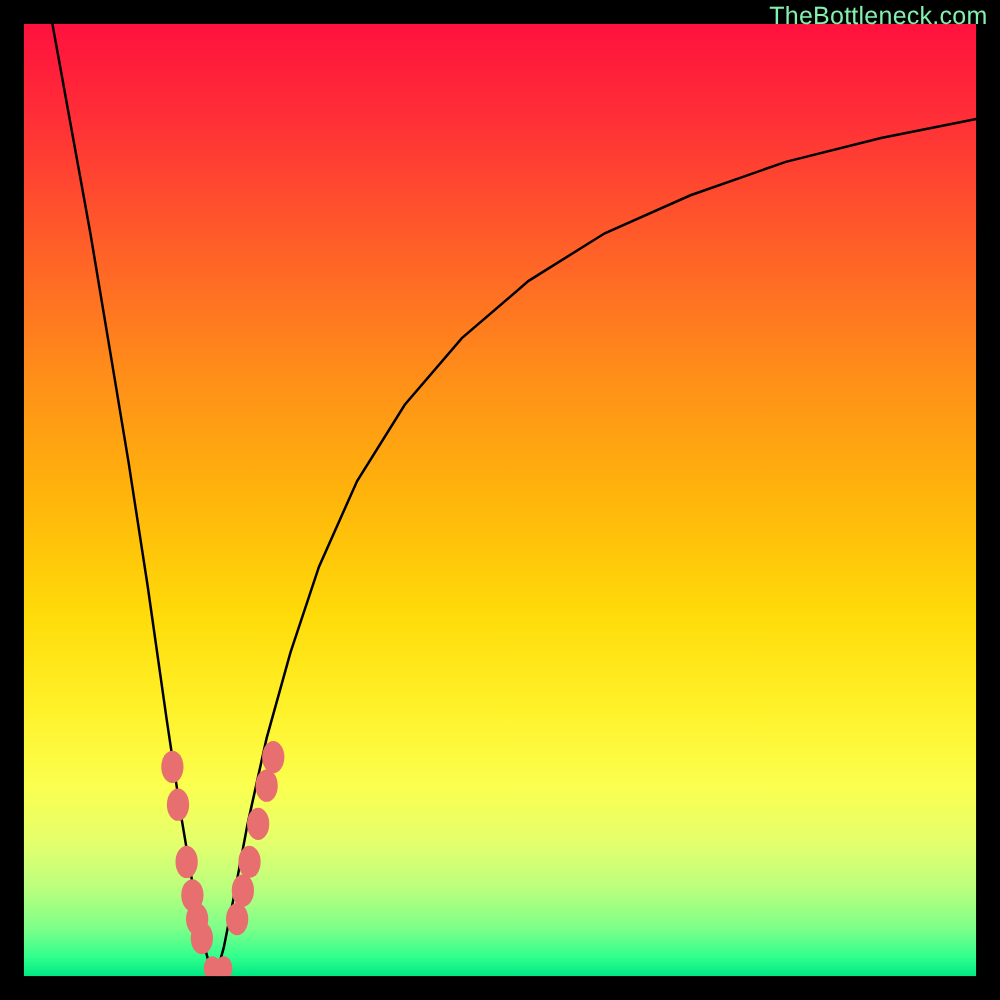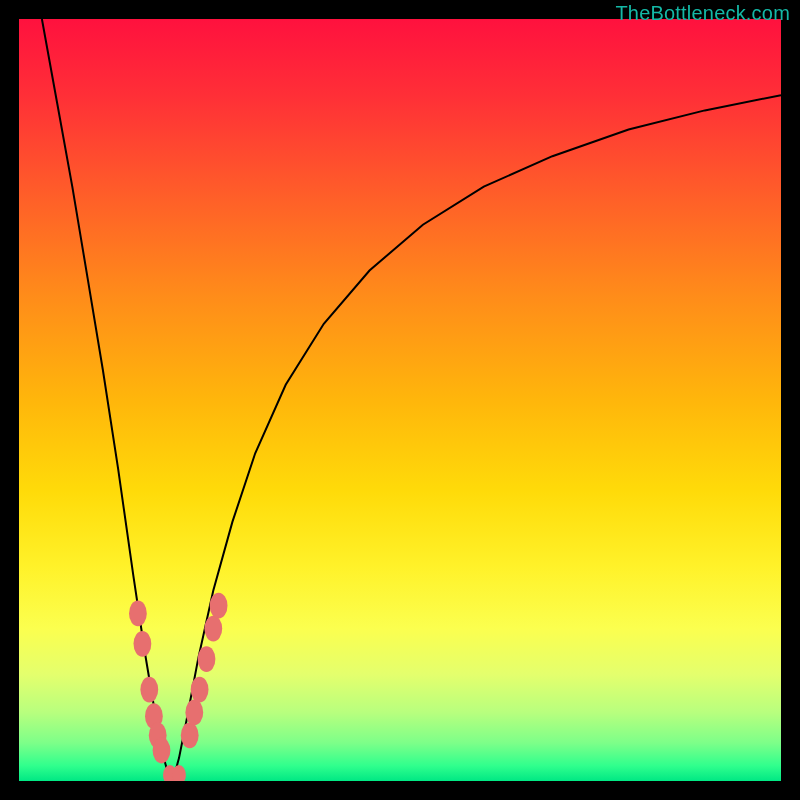--- a/index.html
+++ b/index.html
@@ -48,21 +48,21 @@
     position: absolute;
     inset: 0;
     width: 100%;
     height: 100%;
   }
   .watermark {
     position: absolute;
     top: 2px;
     right: 10px;
     font-size: 20px;
-    color: #14b8a6;
+    color: #86efac;
     letter-spacing: 0.2px;
   }
   .curve {
     fill: none;
     stroke: #000;
     stroke-width: 2;
   }
   .bead {
     fill: #e76f6f;
     stroke: none;

